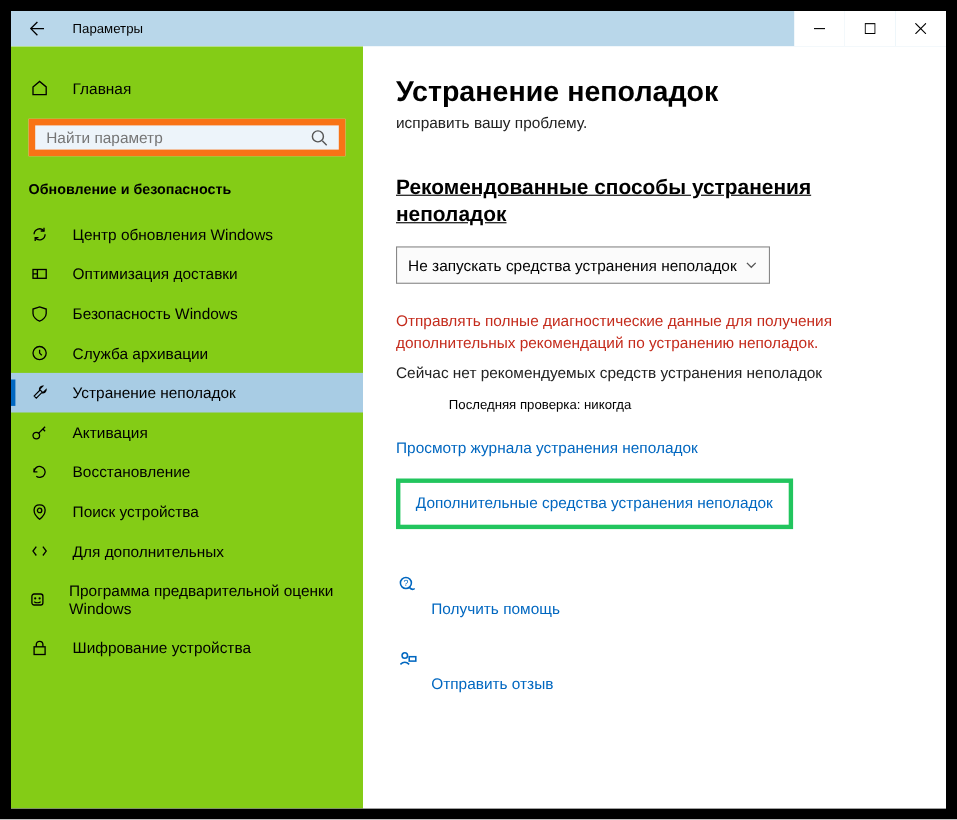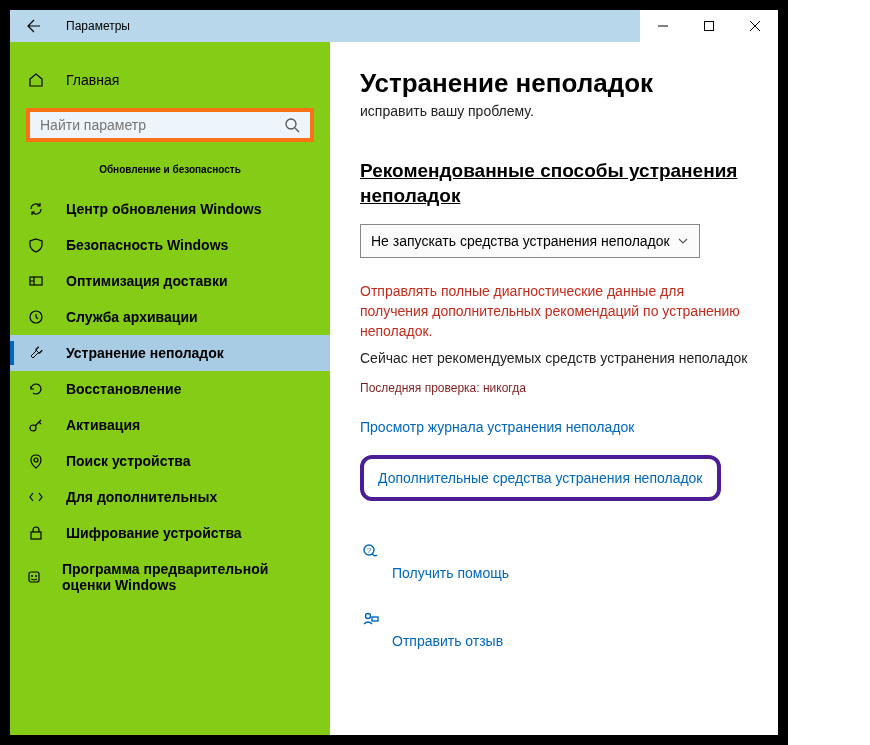--- a/index.html
+++ b/index.html
@@ -1,46 +1,46 @@
 <!DOCTYPE html>
 <html><head>
 <meta charset="utf-8">
 <style>
 * { margin: 0; padding: 0; box-sizing: border-box; font-family: 'Segoe UI', Tahoma, sans-serif; }
 body { width: 870px; height: 745px; overflow: hidden; background: #fff; }
-.window { width: 788px; height: 745px; border: 10px solid #000; display: flex; flex-direction: column; background: #fff; }
+.window { width: 870px; height: 745px; border: 10px solid #000; display: flex; flex-direction: column; background: #fff; }
 .titlebar { height: 32px; display: flex; align-items: center; background: #b9d7ea; position: relative; }
 .back-btn { width: 48px; height: 32px; display: flex; align-items: center; justify-content: center; cursor: pointer; }
 .title-text { font-size: 12px; color: #000; margin-left: 8px; }
 .window-controls { position: absolute; right: 0; top: 0; display: flex; }
 .win-ctrl { width: 46px; height: 32px; display: flex; align-items: center; justify-content: center; cursor: pointer; background: #fff; }
 .body-area { flex: 1; display: flex; overflow: hidden; }
 .sidebar { width: 320px; background: #84cc16; display: flex; flex-direction: column; padding-top: 22px; }
 .home-item { display: flex; align-items: center; padding: 8px 16px; cursor: pointer; }
 .home-item .icon { width: 20px; display: flex; justify-content: center; margin-right: 20px; }
 .home-item span.lbl { font-size: 14px; color: #000; }
-.search-box { margin: 12px 16px 18px 16px; height: 34px; border: 4px solid #f97316; background: #edf4fa; display: flex; align-items: center; padding: 0 10px; }
+.search-box { margin: 12px 16px 18px 16px; height: 34px; border: 6px solid #f97316; background: #edf4fa; display: flex; align-items: center; padding: 0 10px; }
 .search-box input { flex: 1; border: none; outline: none; background: transparent; font-size: 14px; color: #555; }
-.section-header { font-size: 10px; font-weight: 600; color: #000; padding: 4px 16px 16px 16px; text-align: center; }
+.section-header { font-size: 13px; font-weight: 600; color: #000; padding: 4px 16px 16px 16px; }
 .nav-item { display: flex; align-items: center; padding: 10px 16px; cursor: pointer; position: relative; }
 .nav-item .icon { width: 20px; display: flex; justify-content: center; margin-right: 20px; }
-.nav-item span.lbl { font-size: 14px; color: #000; font-weight: bold; }
+.nav-item span.lbl { font-size: 14px; color: #000; }
 .nav-item.active { background: #a8cce4; }
 .nav-item.active::before { content: ''; position: absolute; left: 0; top: 6px; bottom: 6px; width: 4px; background: #0067c0; }
 .main { flex: 1; background: #fff; padding: 26px 24px 10px 30px; overflow-y: auto; }
 h1 { font-size: 26px; font-weight: 600; color: #000; margin-bottom: 4px; }
 .subtitle { font-size: 14px; color: #222; margin-bottom: 40px; }
 h2 { font-size: 19px; font-weight: 600; color: #000; margin-bottom: 16px; line-height: 1.3; text-decoration: underline; }
 .para { font-size: 14px; color: #222; line-height: 1.4; margin-bottom: 12px; }
 .dropdown { width: 340px; height: 34px; border: 1px solid #888; display: flex; align-items: center; padding: 0 10px; margin-bottom: 24px; background: #fbfbfb; cursor: pointer; }
 .dropdown span.lbl { flex: 1; font-size: 14px; color: #000; }
 .red-text { font-size: 14px; color: #c42b1c; line-height: 1.4; margin-bottom: 8px; }
-.small-text { font-size: 12px; color: #7f1d1d; margin-bottom: 24px; }
+.small-text { font-size: 12px; color: #000000; margin-bottom: 24px; margin-left: 48px; }
 .link { font-size: 14px; color: #0067c0; cursor: pointer; display: block; margin-bottom: 20px; }
-.highlight-box { border: 4px solid #4c1d95; border-radius: 12px; padding: 10px 14px; margin-bottom: 22px; display: inline-block; }
+.highlight-box { border: 4px solid #22c55e; border-radius: 0; padding: 10px 14px; margin-bottom: 22px; display: inline-block; }
 .highlight-box .hl-link { font-size: 14px; color: #0067c0; cursor: pointer; }
 .footer-link { display: flex; align-items: center; margin-bottom: 10px; cursor: pointer; }
 .footer-link .icon { width: 22px; margin-right: 10px; display: flex; justify-content: center; }
 .footer-link span.lbl { font-size: 14px; color: #0067c0; margin-top: 42px; }
 svg { display: block; }
 </style>
 </head>
 <body>
 
 <div class="window">
@@ -95,105 +95,105 @@
             <svg width="16" height="16" viewBox="0 0 16 16">
               <path d="M3 8 A5 5 0 0 1 12 5 M13 8 A5 5 0 0 1 4 11" stroke="#000" stroke-width="1.2" fill="none"></path>
               <path d="M12 2 V5 H9 M4 14 V11 H7" stroke="#000" stroke-width="1.2" fill="none"></path>
             </svg>
           </span>
         <span class="lbl">Центр обновления Windows</span>
       </div>
       <div class="nav-item">
         <span class="icon">
             <svg width="16" height="16" viewBox="0 0 16 16">
-              <path d="M8 2 L14 4 V8 C14 11 11 14 8 15 C5 14 2 11 2 8 V4 Z" stroke="#000" stroke-width="1.2" fill="none"></path>
-            </svg>
-          </span>
-        <span class="lbl">Безопасность Windows</span>
-      </div>
-      <div class="nav-item">
-        <span class="icon">
-            <svg width="16" height="16" viewBox="0 0 16 16">
               <rect x="2" y="4" width="12" height="8" stroke="#000" stroke-width="1.2" fill="none"></rect>
               <path d="M6 4 V12 M2 8 H6" stroke="#000" stroke-width="1.2" fill="none"></path>
             </svg>
           </span>
         <span class="lbl">Оптимизация доставки</span>
       </div>
       <div class="nav-item">
         <span class="icon">
             <svg width="16" height="16" viewBox="0 0 16 16">
+              <path d="M8 2 L14 4 V8 C14 11 11 14 8 15 C5 14 2 11 2 8 V4 Z" stroke="#000" stroke-width="1.2" fill="none"></path>
+            </svg>
+          </span>
+        <span class="lbl">Безопасность Windows</span>
+      </div>
+      <div class="nav-item">
+        <span class="icon">
+            <svg width="16" height="16" viewBox="0 0 16 16">
               <circle cx="8" cy="8" r="6" stroke="#000" stroke-width="1.2" fill="none"></circle>
               <path d="M8 5 V8 L10 10" stroke="#000" stroke-width="1.2" fill="none"></path>
             </svg>
           </span>
         <span class="lbl">Служба архивации</span>
       </div>
       <div class="nav-item active">
         <span class="icon">
             <svg width="16" height="16" viewBox="0 0 16 16">
               <path d="M11 2 A3 3 0 0 0 8 6 L3 11 L5 13 L10 8 A3 3 0 0 0 14 5 L11 8 L8 5 Z" stroke="#000" stroke-width="1" fill="none"></path>
             </svg>
           </span>
         <span class="lbl">Устранение неполадок</span>
       </div>
       <div class="nav-item">
         <span class="icon">
             <svg width="16" height="16" viewBox="0 0 16 16">
+              <circle cx="5" cy="11" r="3" stroke="#000" stroke-width="1.2" fill="none"></circle>
+              <path d="M7 9 L13 3 M11 5 L13 7" stroke="#000" stroke-width="1.2" fill="none"></path>
+            </svg>
+          </span>
+        <span class="lbl">Активация</span>
+      </div>
+      <div class="nav-item">
+        <span class="icon">
+            <svg width="16" height="16" viewBox="0 0 16 16">
               <path d="M3 8 A5 5 0 1 1 5 12" stroke="#000" stroke-width="1.2" fill="none"></path>
               <path d="M3 5 V8 H6" stroke="#000" stroke-width="1.2" fill="none"></path>
             </svg>
           </span>
         <span class="lbl">Восстановление</span>
       </div>
       <div class="nav-item">
         <span class="icon">
             <svg width="16" height="16" viewBox="0 0 16 16">
-              <circle cx="5" cy="11" r="3" stroke="#000" stroke-width="1.2" fill="none"></circle>
-              <path d="M7 9 L13 3 M11 5 L13 7" stroke="#000" stroke-width="1.2" fill="none"></path>
-            </svg>
-          </span>
-        <span class="lbl">Активация</span>
-      </div>
-      <div class="nav-item">
-        <span class="icon">
-            <svg width="16" height="16" viewBox="0 0 16 16">
               <path d="M8 2 C5 2 3 4 3 7 C3 11 8 15 8 15 C8 15 13 11 13 7 C13 4 11 2 8 2 Z" stroke="#000" stroke-width="1.2" fill="none"></path>
               <circle cx="8" cy="7" r="2" stroke="#000" stroke-width="1.2" fill="none"></circle>
             </svg>
           </span>
         <span class="lbl">Поиск устройства</span>
       </div>
       <div class="nav-item">
         <span class="icon">
             <svg width="16" height="16" viewBox="0 0 16 16">
               <path d="M5 4 L2 8 L5 12 M11 4 L14 8 L11 12" stroke="#000" stroke-width="1.2" fill="none"></path>
             </svg>
           </span>
         <span class="lbl">Для дополнительных</span>
-      </div>
-      <div class="nav-item">
-        <span class="icon">
-            <svg width="16" height="16" viewBox="0 0 16 16">
-              <rect x="3" y="7" width="10" height="7" stroke="#000" stroke-width="1.2" fill="none"></rect>
-              <path d="M5 7 V5 A3 3 0 0 1 11 5 V7" stroke="#000" stroke-width="1.2" fill="none"></path>
-            </svg>
-          </span>
-        <span class="lbl">Шифрование устройства</span>
       </div>
       <div class="nav-item">
         <span class="icon">
             <svg width="16" height="16" viewBox="0 0 16 16">
               <rect x="3" y="3" width="10" height="10" rx="2" stroke="#000" stroke-width="1.2" fill="none"></rect>
               <circle cx="6" cy="7" r="1" fill="#000"></circle>
               <circle cx="10" cy="7" r="1" fill="#000"></circle>
               <path d="M5 10 Q8 12 11 10" stroke="#000" stroke-width="1" fill="none"></path>
             </svg>
           </span>
         <span class="lbl">Программа предварительной оценки Windows</span>
+      </div>
+      <div class="nav-item">
+        <span class="icon">
+            <svg width="16" height="16" viewBox="0 0 16 16">
+              <rect x="3" y="7" width="10" height="7" stroke="#000" stroke-width="1.2" fill="none"></rect>
+              <path d="M5 7 V5 A3 3 0 0 1 11 5 V7" stroke="#000" stroke-width="1.2" fill="none"></path>
+            </svg>
+          </span>
+        <span class="lbl">Шифрование устройства</span>
       </div>
     </div>
 
     <div class="main">
       <h1>Устранение неполадок</h1>
       <div class="subtitle">исправить вашу проблему.</div>
       <h2>Рекомендованные способы устранения неполадок</h2>
       <div class="dropdown">
         <span class="lbl">Не запускать средства устранения неполадок</span>
         <svg width="12" height="12" viewBox="0 0 12 12">

